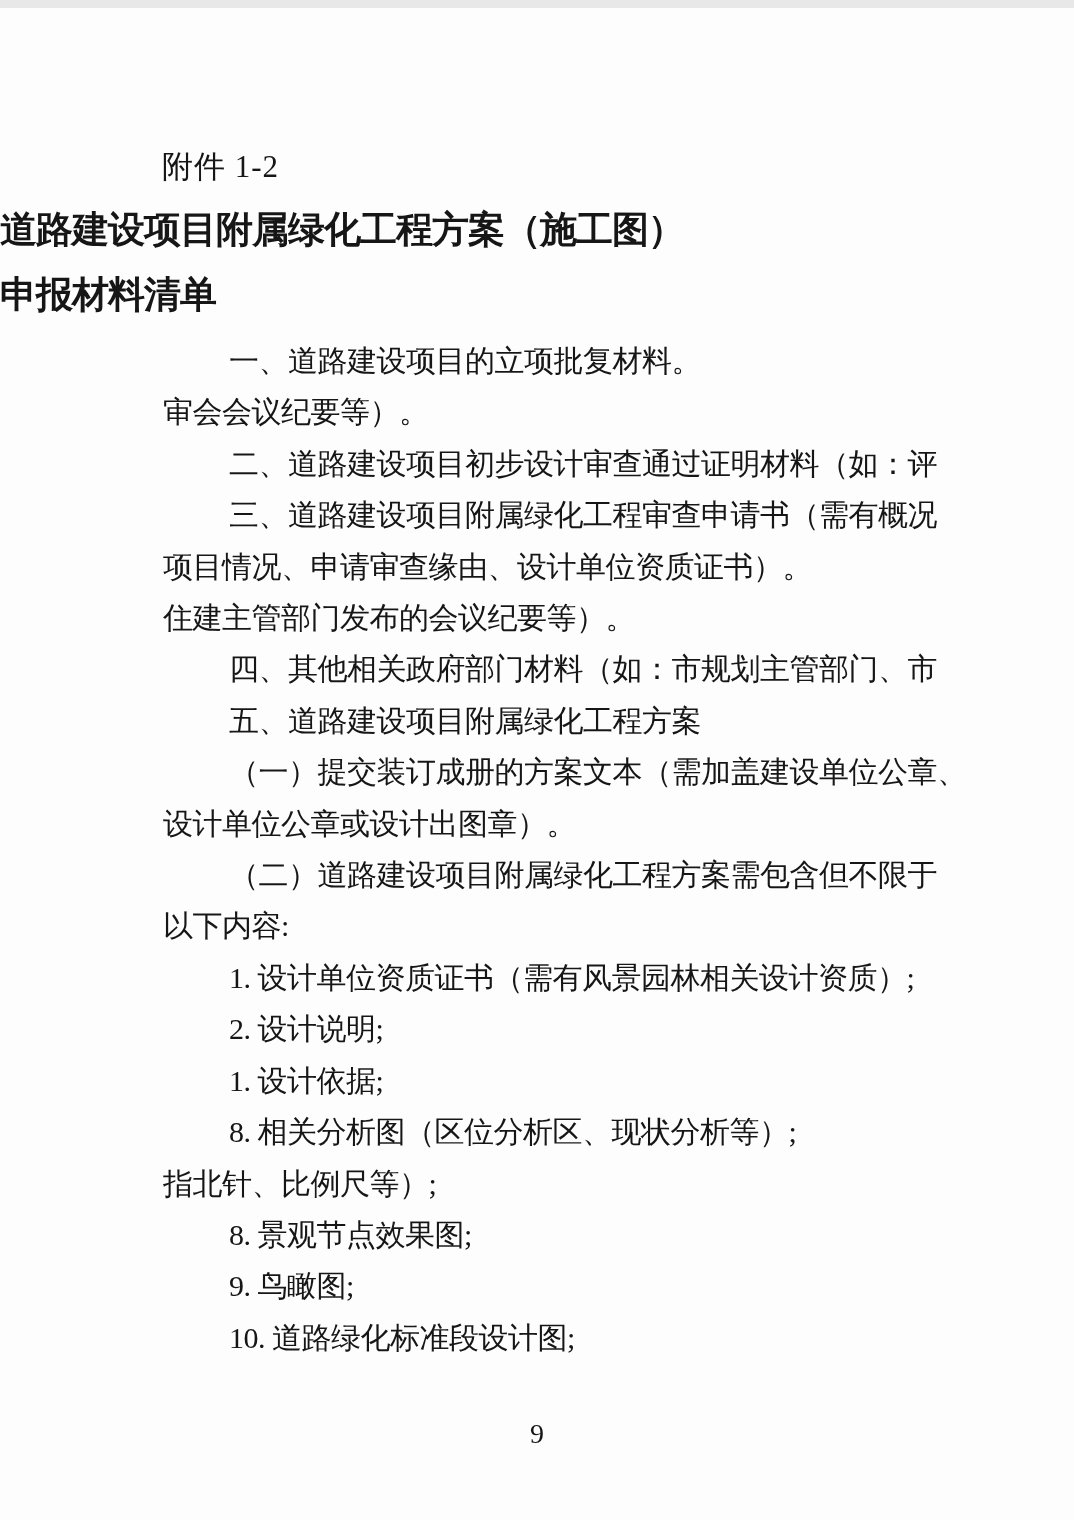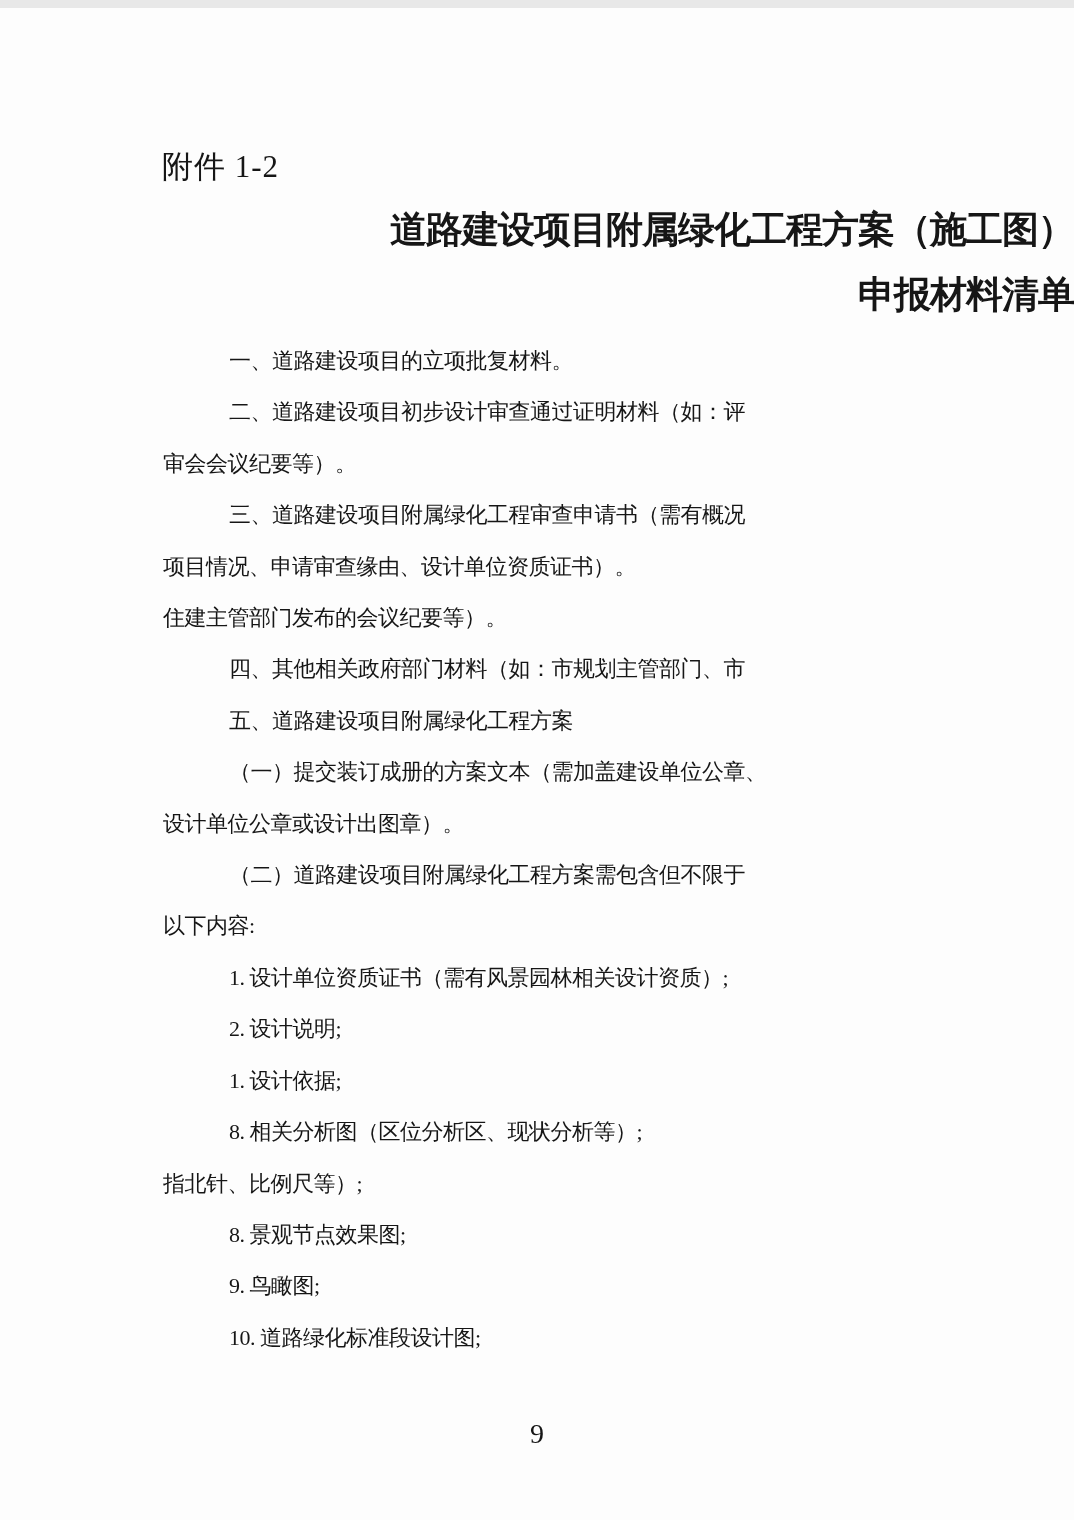--- a/index.html
+++ b/index.html
@@ -22,36 +22,36 @@
     top: 138px;
     font-family: "Liberation Serif", "DejaVu Serif", serif;
     font-size: 31px;
     letter-spacing: 1px;
     white-space: nowrap;
   }
   .doc-title {
     position: absolute;
     left: 0;
     width: 100%;
-    text-align: right;
+    text-align: left;
     font-family: "Liberation Sans", "DejaVu Sans", sans-serif;
     font-weight: 700;
     font-size: 37px;
     letter-spacing: -1px;
     white-space: nowrap;
   }
   .doc-title.line1 { top: 197px; }
   .doc-title.line2 { top: 262px; }
   .doc-body {
     position: absolute;
     left: 163px;
     top: 327px;
     width: 760px;
     font-family: "Liberation Serif", "DejaVu Serif", serif;
-    font-size: 22px;
+    font-size: 30px;
     line-height: 51.4px;
   }
   .doc-line {
     white-space: nowrap;
     letter-spacing: -0.5px;
   }
   .doc-line.indent {
     padding-left: 66px;
   }
   .page-number {
@@ -70,22 +70,22 @@
 <div class="page">
 
   <div class="attachment-label">附件 1-2</div>
 
   <div class="doc-title line1">道路建设项目附属绿化工程方案（施工图）</div>
 
   <div class="doc-title line2">申报材料清单</div>
 
   <div class="doc-body" id="doc-body">
       <div class="doc-line indent">一、道路建设项目的立项批复材料。</div>
+      <div class="doc-line">审会会议纪要等）。</div>
       <div class="doc-line indent">二、道路建设项目初步设计审查通过证明材料（如：评</div>
-      <div class="doc-line">审会会议纪要等）。</div>
       <div class="doc-line indent">三、道路建设项目附属绿化工程审查申请书（需有概况</div>
       <div class="doc-line">项目情况、申请审查缘由、设计单位资质证书）。</div>
       <div class="doc-line">住建主管部门发布的会议纪要等）。</div>
       <div class="doc-line indent">四、其他相关政府部门材料（如：市规划主管部门、市</div>
       <div class="doc-line indent">五、道路建设项目附属绿化工程方案</div>
       <div class="doc-line indent">（一）提交装订成册的方案文本（需加盖建设单位公章、</div>
       <div class="doc-line">设计单位公章或设计出图章）。</div>
       <div class="doc-line indent">（二）道路建设项目附属绿化工程方案需包含但不限于</div>
       <div class="doc-line">以下内容:</div>
       <div class="doc-line indent">1. 设计单位资质证书（需有风景园林相关设计资质）;</div>

